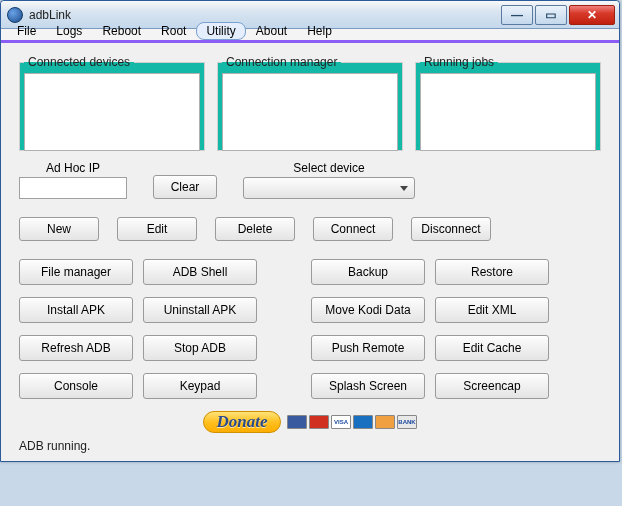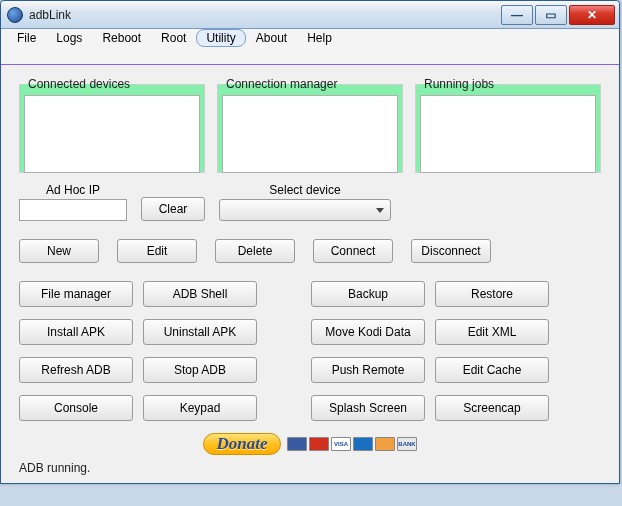--- a/index.html
+++ b/index.html
@@ -4,30 +4,30 @@
 <style>
   * { box-sizing: border-box; font-family: Tahoma, "Segoe UI", sans-serif; font-size: 12px; }
   body { margin: 0; background: #c8d8e8; width: 622px; height: 506px; overflow: hidden; }
   .window { width: 620px; background: #fff; border: 1px solid #2a5a9a; border-radius: 4px 4px 0 0; box-shadow: 0 0 3px rgba(0,0,0,.3); }
   .titlebar { height: 28px; background: linear-gradient(to bottom,#f8f8f8,#d8e4f0 40%,#c4d8ec); display: flex; align-items: center; border-bottom: 1px solid #7a9ac0; border-radius: 4px 4px 0 0; }
   .titlebar .app-icon { width: 16px; height: 16px; margin: 0 6px; border-radius: 50%; background: radial-gradient(circle at 35% 35%,#6aa3e8,#1a4a8a); border: 1px solid #123a6a; }
   .titlebar .title { flex: 1; color: #222; }
   .win-btns { display: flex; height: 20px; margin-right: 4px; }
   .win-btn { width: 32px; height: 20px; margin-left: 2px; border: 1px solid #5a7aa0; border-radius: 2px; background: linear-gradient(to bottom,#eaf2fa,#c4d8ec); display: flex; align-items: center; justify-content: center; color: #2a4a6a; font-weight: bold; font-size: 10px; cursor: default; }
   .win-btn.close { width: 46px; background: linear-gradient(to bottom,#f08080,#d83a2a 40%,#c02010); border-color: #a02010; color: #fff; }
-  .menubar { height: 36px; background: #f4f4f4; display: flex; align-items: flex-start; padding: 0 6px; border-bottom: 1px solid #8b5cf6; }
+  .menubar { height: 14px; background: #f4f4f4; display: flex; align-items: flex-end; padding: 0 6px; border-bottom: 3px solid #8b5cf6; }
   .menu-item { padding: 2px 10px; cursor: default; }
   .menu-item.open { border: 1px solid #7aa0d0; background: #e4eefc; padding: 1px 9px; border-radius: 8px; }
   .client { padding: 12px 18px 6px 18px; background: #f0f0f0; }
-  fieldset { border: 1px solid #cfcfcf; margin: 0; padding: 4px; background: #86efac; }
+  fieldset { border: 1px solid #cfcfcf; margin: 0; padding: 4px; background: #14b8a6; }
   legend { padding: 0 4px; color: #222; }
   .top-row { display: flex; gap: 12px; }
   .top-row fieldset { flex: 1; height: 96px; }
   .listbox { width: 100%; height: 78px; background: #fff; border: 1px solid #b0b0b0; }
-  .row2 { display: flex; align-items: flex-end; gap: 14px; margin-top: 10px; }
+  .row2 { display: flex; align-items: flex-end; gap: 26px; margin-top: 10px; }
   .ip-col { display: flex; flex-direction: column; align-items: center; }
   .ip-label { margin-bottom: 2px; }
   .ip-input { width: 108px; height: 22px; border: 1px solid #a0a0a0; background: #fff; }
   .btn { height: 24px; background: linear-gradient(to bottom,#fdfdfd,#e4e4e4); border: 1px solid #9a9a9a; border-radius: 3px; cursor: default; display: flex; align-items: center; justify-content: center; box-shadow: inset 0 1px 0 #fff; }
   .sel-col { display: flex; flex-direction: column; align-items: center; }
   .sel-label { margin-bottom: 2px; }
   .select { width: 172px; height: 22px; background: linear-gradient(to bottom,#fdfdfd,#e4e4e4); border: 1px solid #9a9a9a; border-radius: 3px; display: flex; align-items: center; justify-content: flex-end; padding-right: 6px; }
   .select .arrow { width: 0; height: 0; border-left: 4px solid transparent; border-right: 4px solid transparent; border-top: 5px solid #444; }
   .row3 { display: flex; gap: 18px; margin: 18px 0 2px 0; }
   .row3 .btn { width: 80px; }

